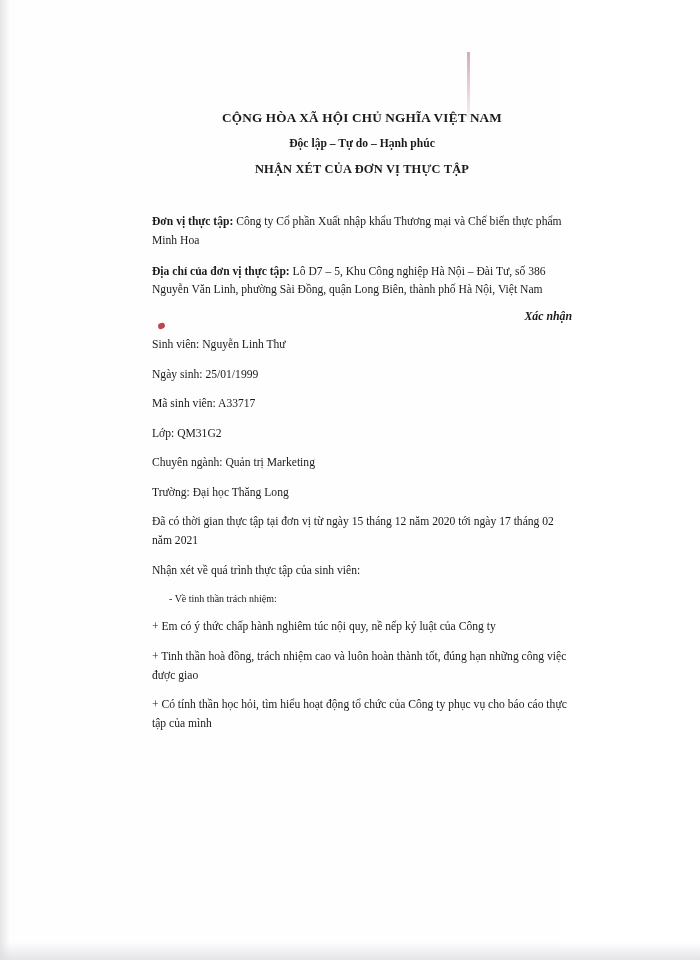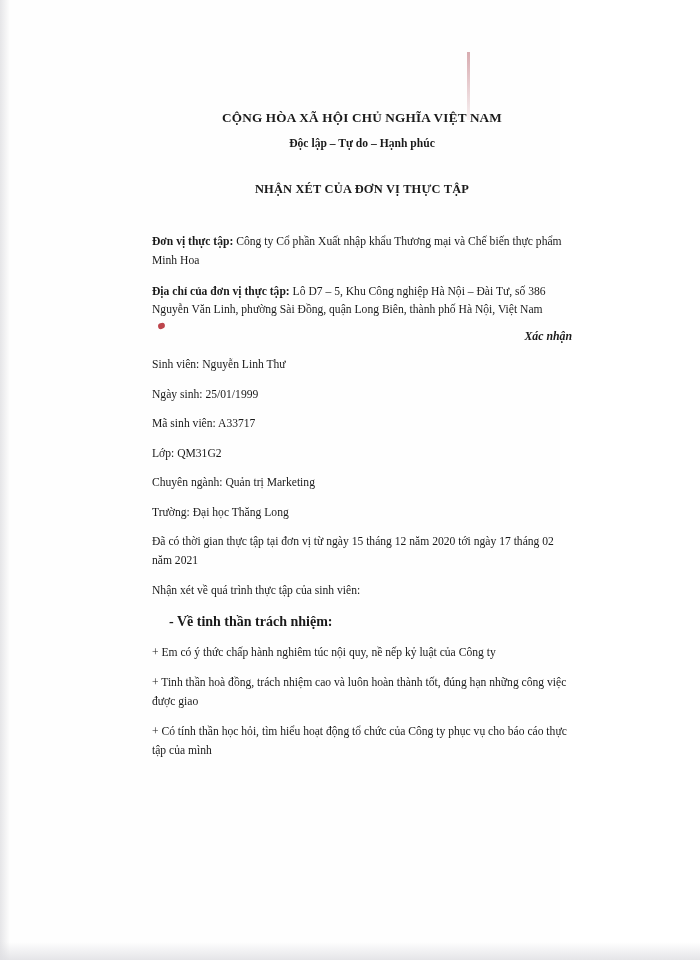--- a/index.html
+++ b/index.html
@@ -56,21 +56,21 @@
     text-align: center;
     font-weight: bold;
     font-size: 13.2px;
     letter-spacing: 0.2px;
     margin: 0 0 11px 0;
   }
   .nation-motto {
     text-align: center;
     font-weight: bold;
     font-size: 11.6px;
-    margin: 0 0 32px 0;
+    margin: 0 0 12px 0;
   }
   .doc-title {
     text-align: center;
     font-weight: bold;
     font-size: 12.4px;
     letter-spacing: 0.2px;
     margin: 4px 0 36px 0;
   }
   .field {
     font-size: 11.6px;
@@ -87,25 +87,24 @@
     font-style: italic;
     font-size: 11.8px;
     margin: 4px 0 12px 0;
   }
   .line {
     font-size: 11.6px;
     line-height: 1.6;
     margin: 0 0 11px 0;
   }
   .sub-head {
-    font-size: 14px;
+    font-size: 10px;
     line-height: 1.6;
     margin: 0 0 11px 0;
     padding-left: 17px;
-    font-weight: bold;
   }
   .bullet {
     font-size: 11.6px;
     line-height: 1.62;
     margin: 0 0 11px 0;
   }
   .redmark {
     position: absolute;
     left: 158px;
     top: 323px;

